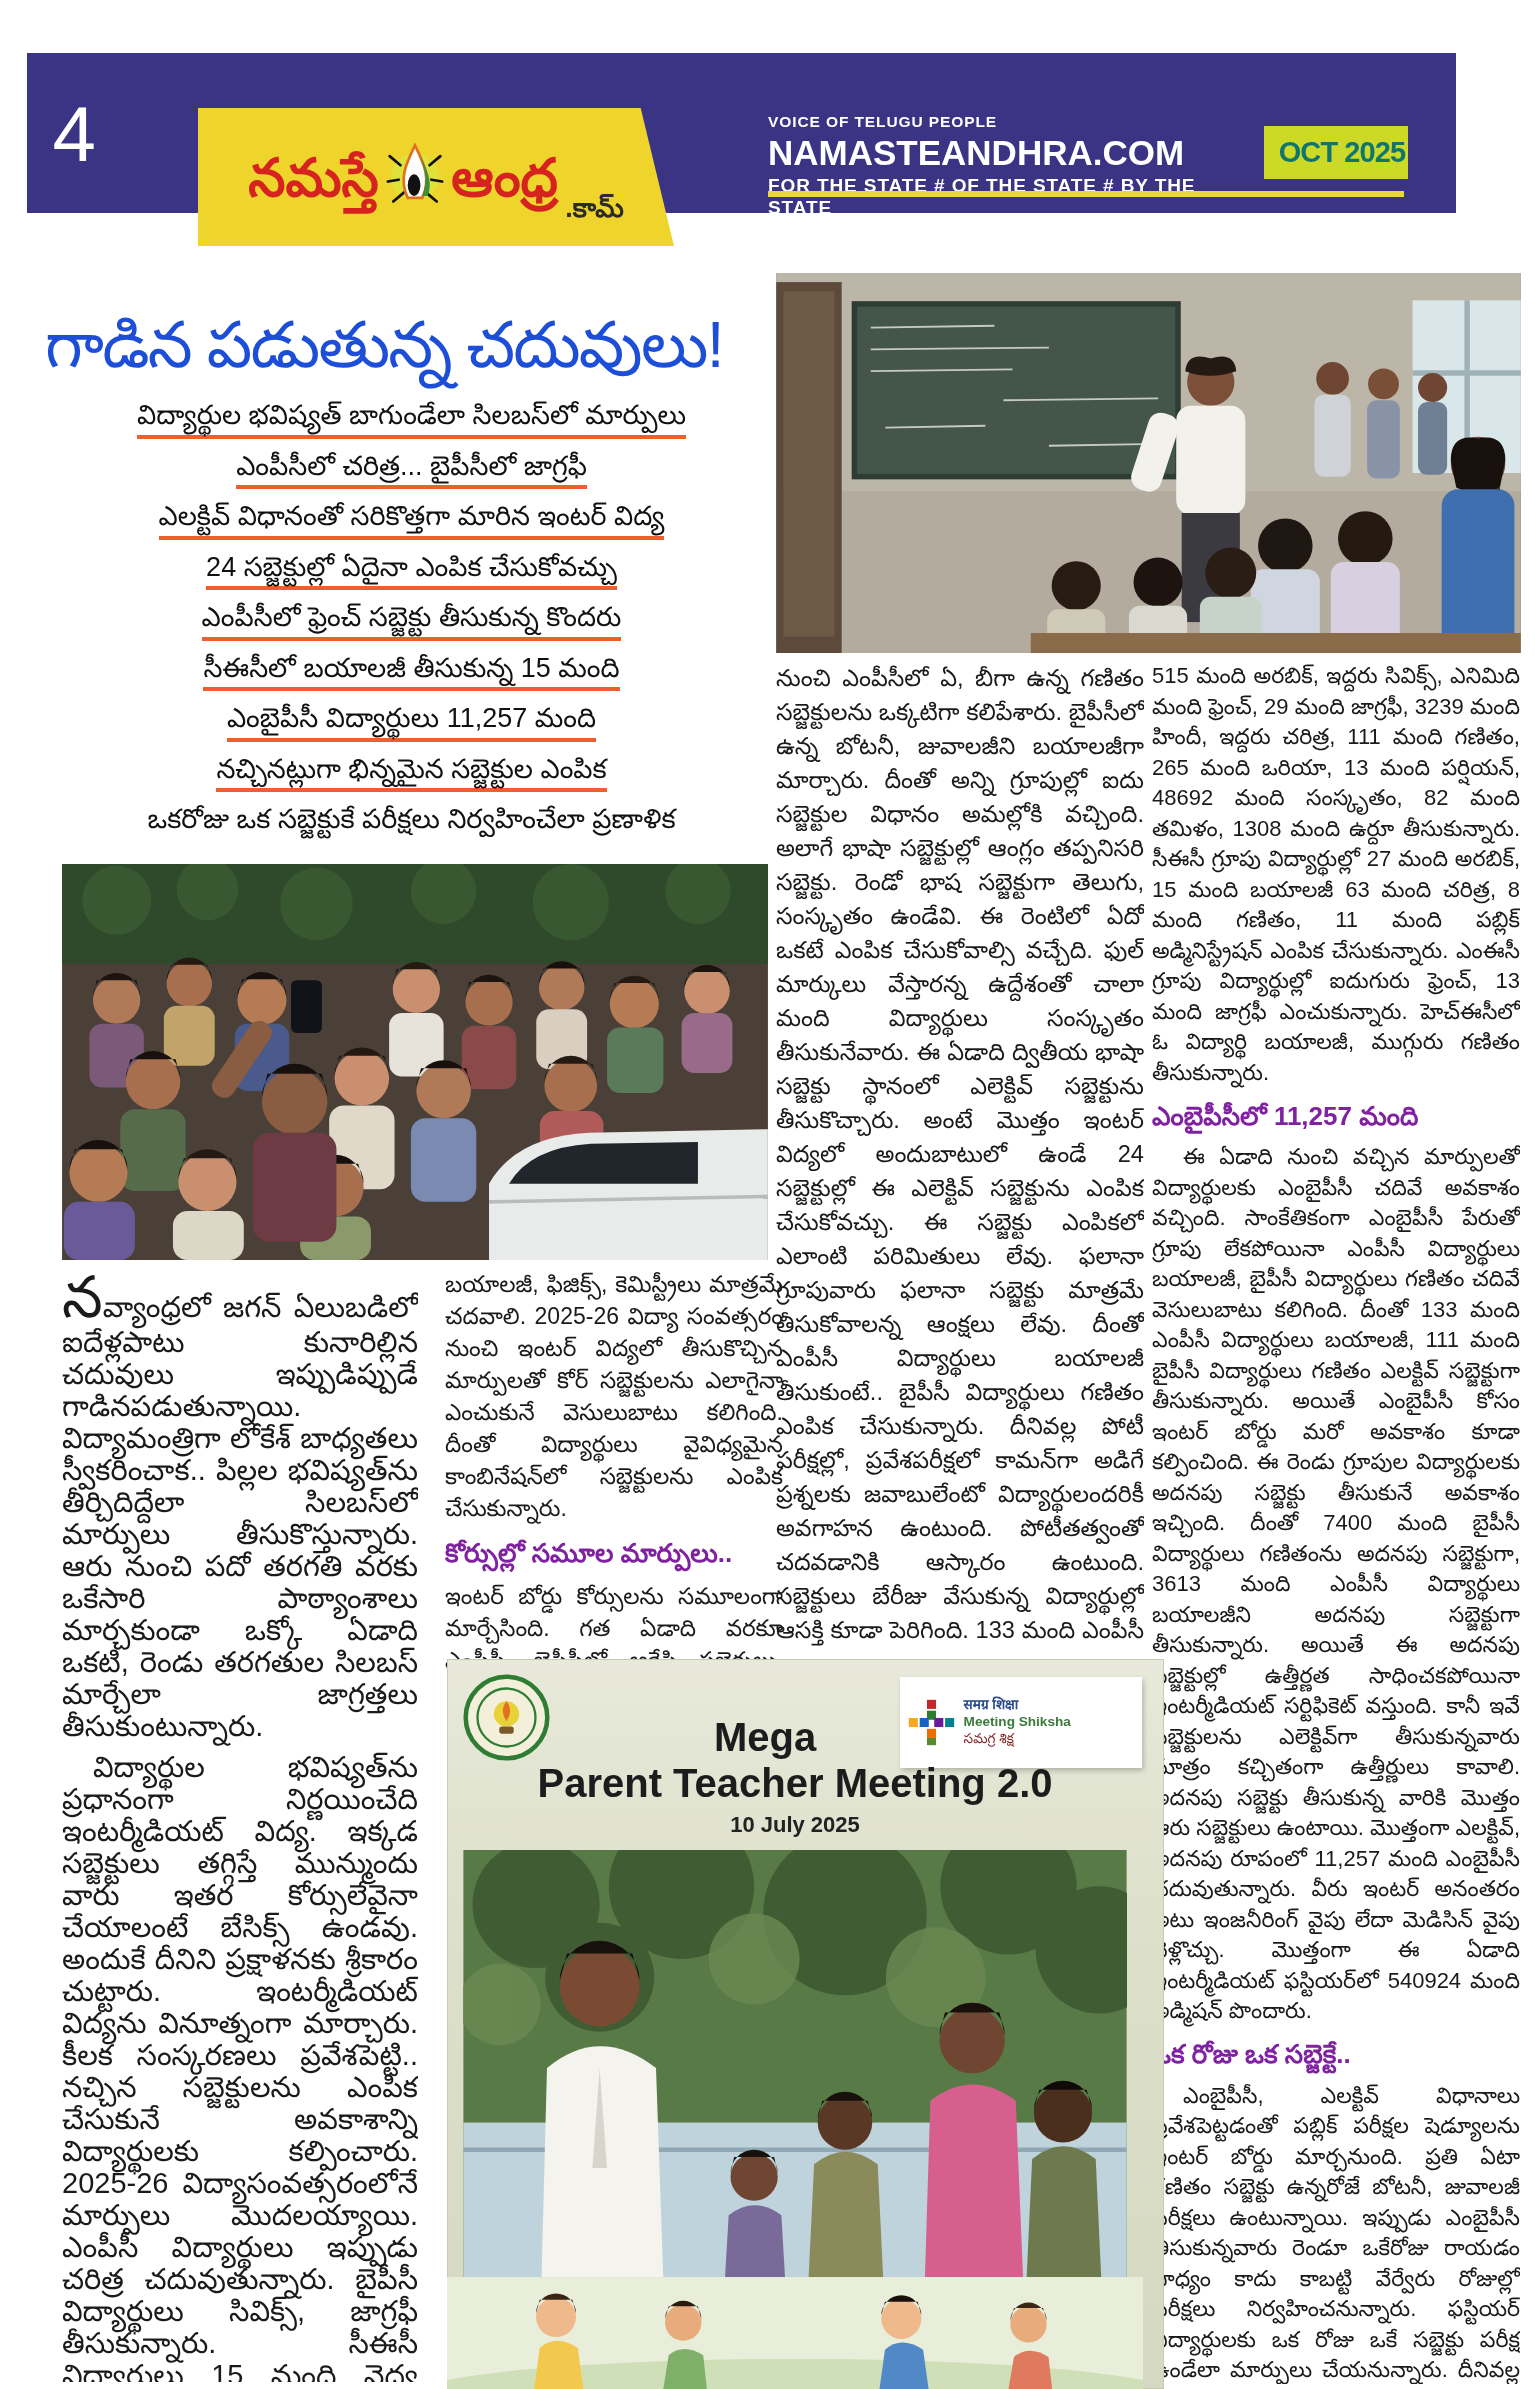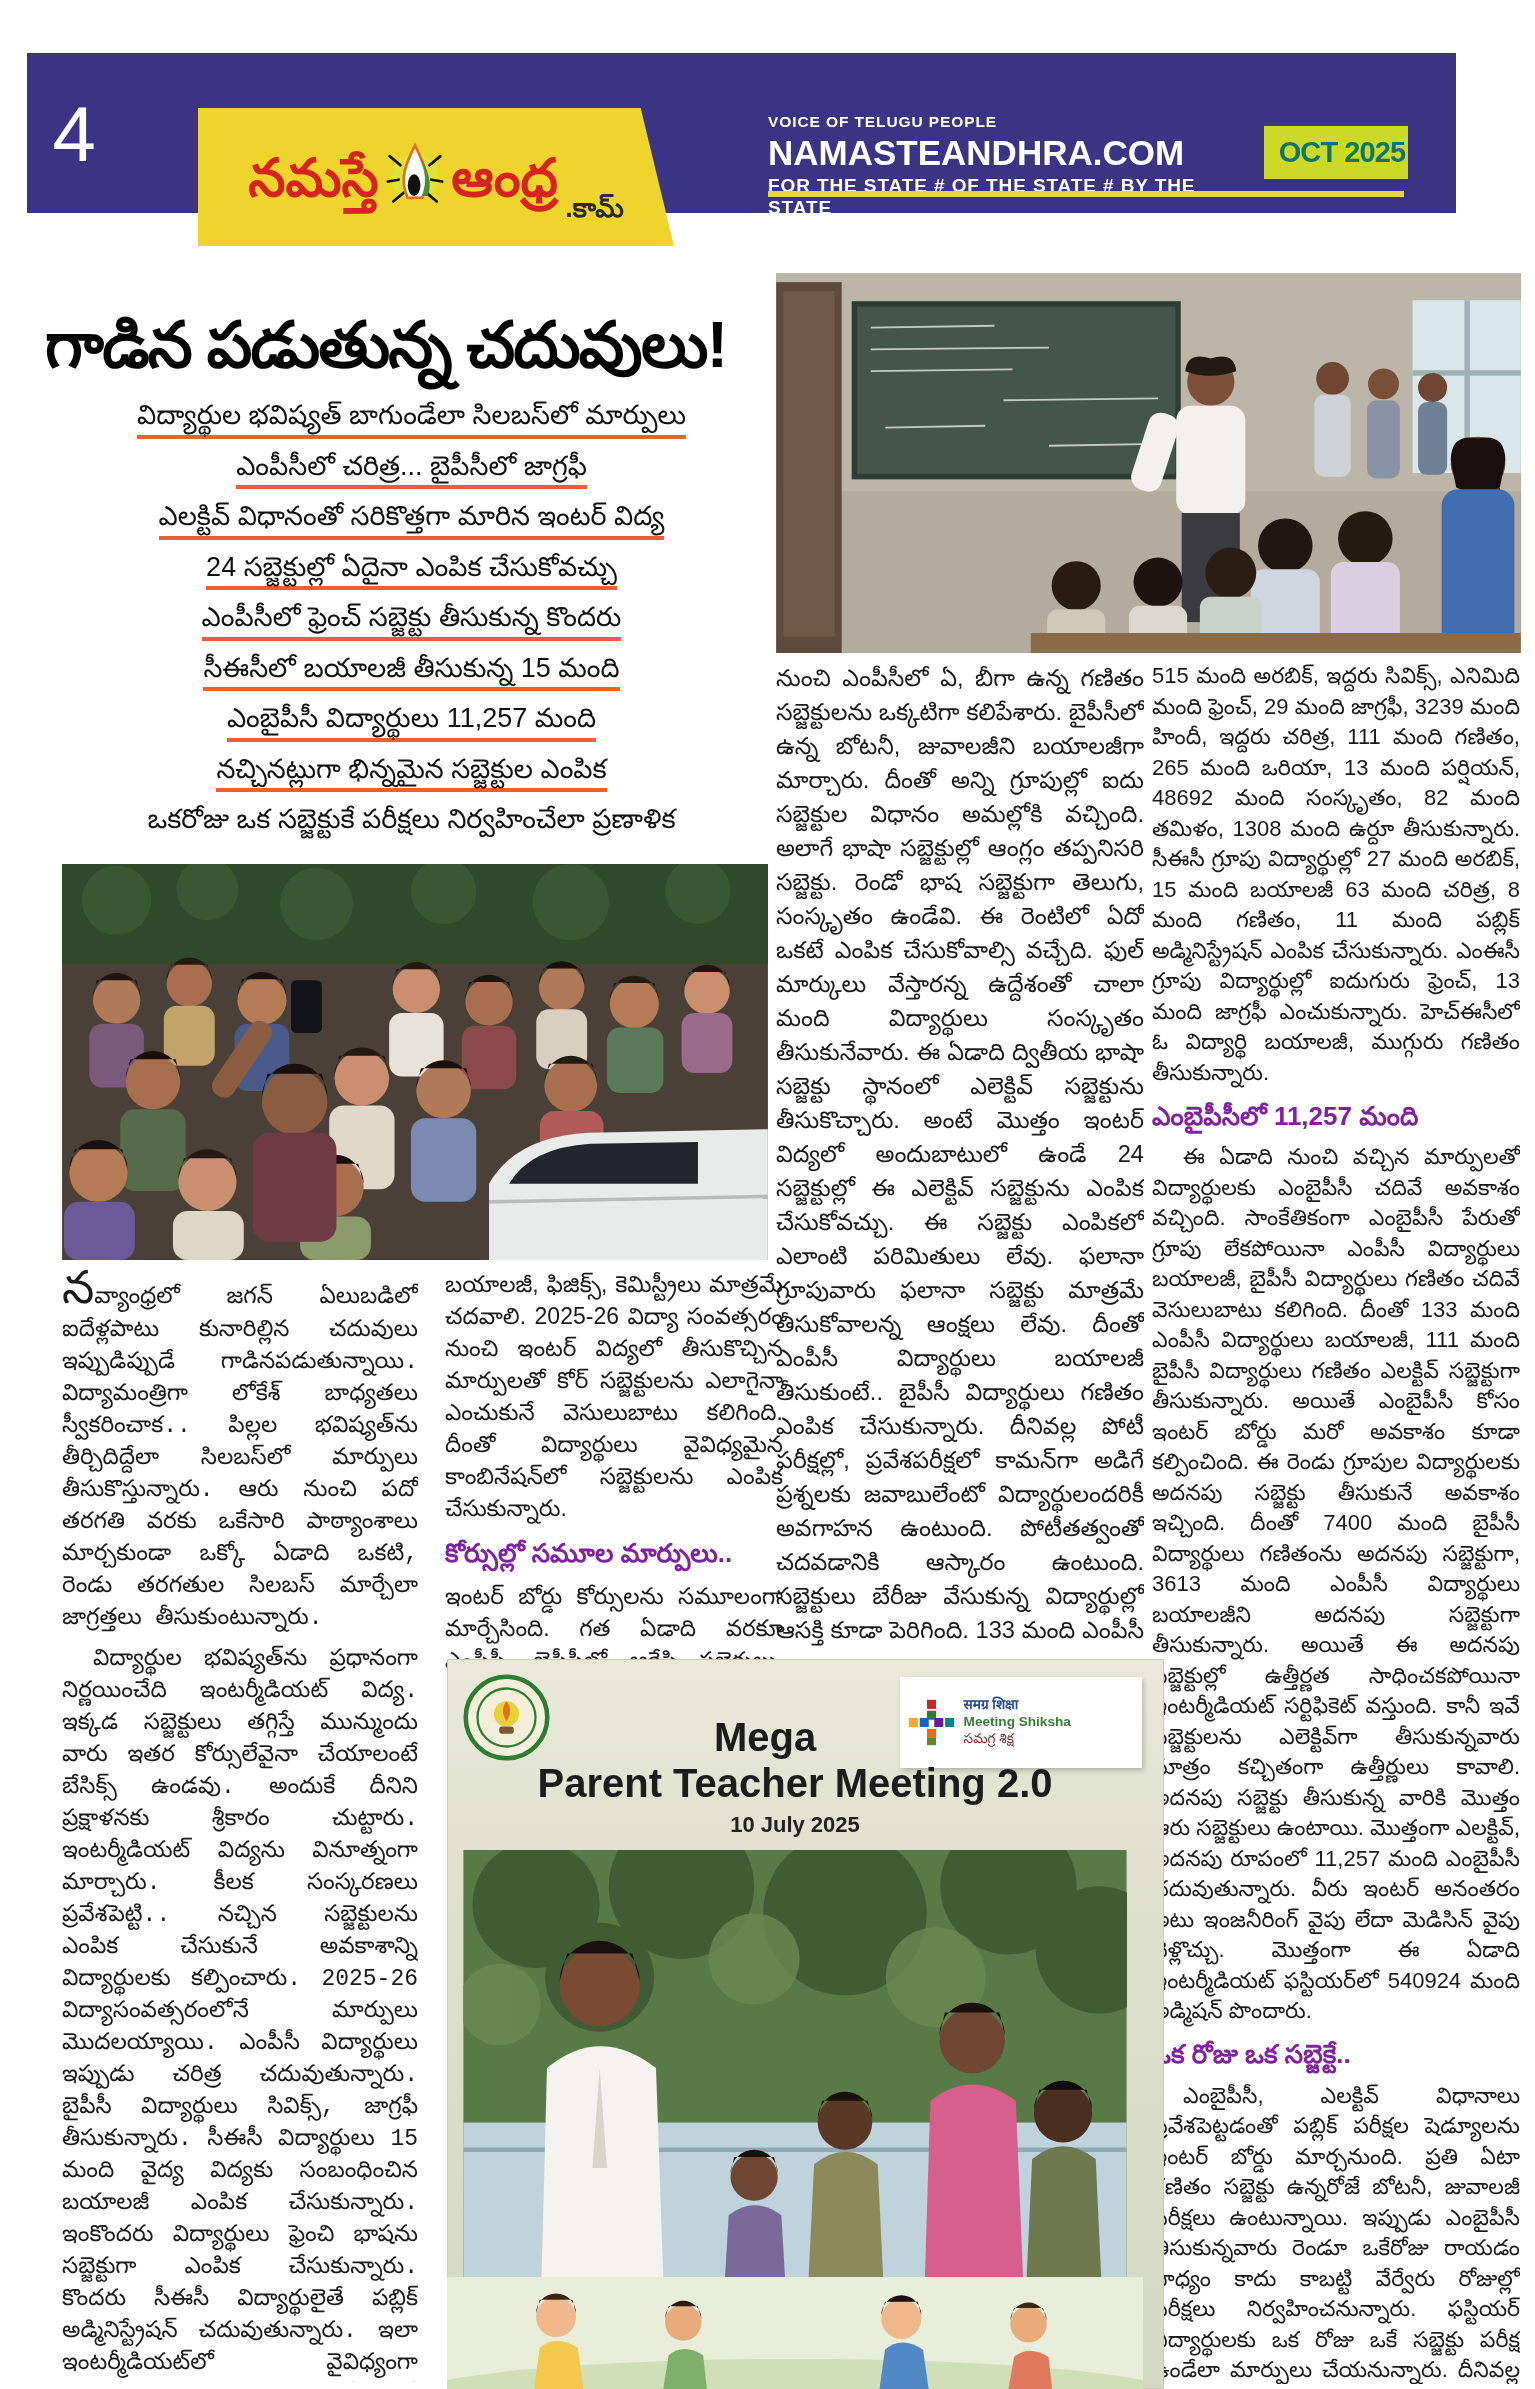--- a/index.html
+++ b/index.html
@@ -19,37 +19,37 @@
   .mastRight{position:absolute;left:741px;top:60px;width:473px;color:#ffffff;}
   .tagline{font-size:15.5px;font-weight:bold;letter-spacing:0.9px;}
   .site{font-size:35px;font-weight:800;letter-spacing:0px;margin-top:1.8px;}
   .motto{font-size:19px;font-weight:bold;letter-spacing:0.9px;margin-top:2.7px;}
   .mastRule{position:absolute;left:741px;top:138px;width:636px;height:5.5px;background:#e8d63a;}
   .issueBox{position:absolute;left:1237px;top:73px;width:144px;height:53px;background:#ccd926;
             display:flex;align-items:center;justify-content:center;}
   .issueBox span{color:#0f766e;font-weight:800;font-size:29px;letter-spacing:-0.9px;margin-left:12px;}
 
   
-  .headline{position:absolute;left:45px;top:265px;width:727px;font-size:64px;font-weight:700;
-            letter-spacing:-1.8px;color:#000000;white-space:nowrap;}
+  .headline{position:absolute;left:45px;top:265px;width:727px;font-size:64px;font-weight:400;
+            letter-spacing:-1.8px;color:#1d4ed8;white-space:nowrap;}
   .deck{position:absolute;left:50px;top:400px;width:723px;text-align:center;}
   .deck .dline{margin-bottom:11.8px;line-height:1.12;}
   .deck .dline span{display:inline-block;font-size:27px;color:#111;
         border-bottom:4.5px solid #ee5e2e;padding-bottom:4.5px;}
   .deck .dline.nounder span{border-bottom:none;}
 
   
   .photo{position:absolute;overflow:hidden;background:#888;}
   .classroom{left:776px;top:273px;width:745px;height:380px;}
   .crowd{left:62px;top:864px;width:706px;height:396px;}
 
   
   .col{position:absolute;text-align:justify;overflow:hidden;}
   .col p{margin:0 0 9px 0;}
-  .colA{left:62px;top:1268px;width:356px;height:1114px;font-size:23px;line-height:32px;font-family:Liberation Mono, monospace;}
+  .colA{left:62px;top:1268px;width:356px;height:1114px;font-size:29px;line-height:32px;}
   .colB{left:430px;top:1268px;width:338px;height:400px;font-size:23px;line-height:32px;margin-left:15px;}
   .colC{left:776px;top:661px;width:368px;height:991px;font-size:23.6px;line-height:34px;}
   .colD{left:1152px;top:661px;width:368px;height:1723px;font-size:22px;line-height:30.5px;}
   .subhead{color:#8021a2;font-weight:800;font-size:26px;margin:12.7px 0 11px 0;text-align:left;}
   .dropcap::first-letter{font-size:2.0em;line-height:1;font-weight:normal;}
   .indent{text-indent:31px;}
 
   
   .poster{position:absolute;left:447px;top:1659px;width:696px;height:730px;
           background:linear-gradient(180deg,#e8e9da 0%,#dcdfc9 40%,#d5d9c2 100%);

